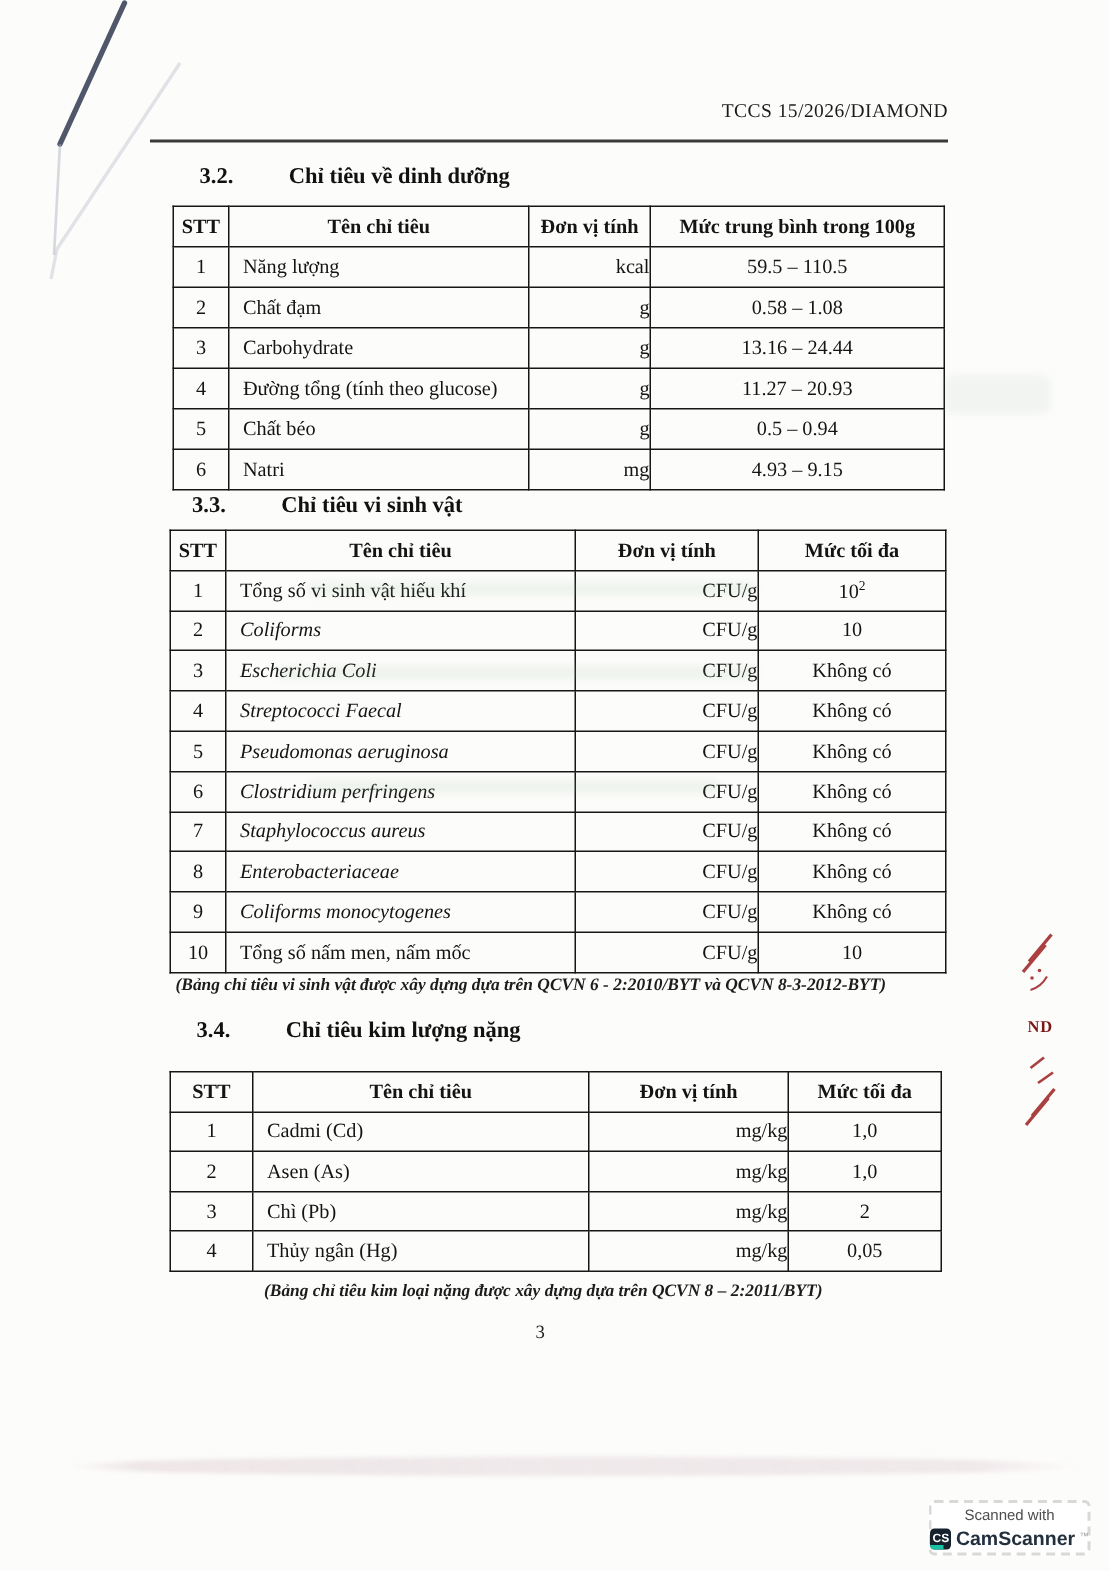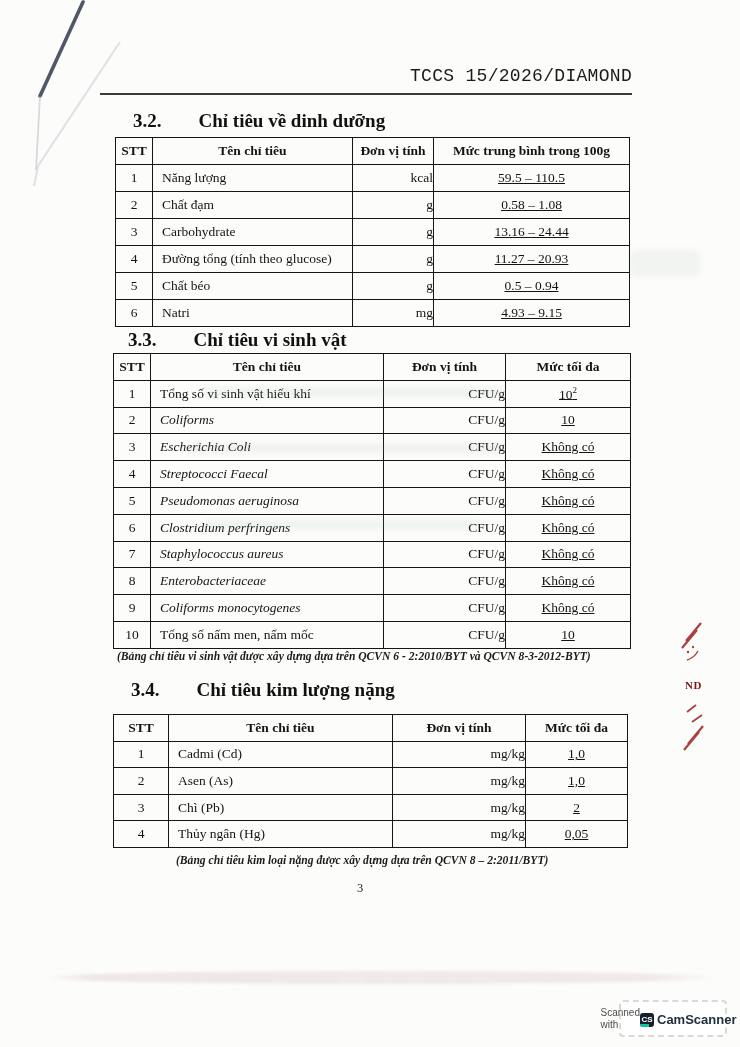--- a/index.html
+++ b/index.html
@@ -4,37 +4,37 @@
 <style>
   html,body{margin:0;padding:0;}
   body{
     width:740px;height:1047px;position:relative;overflow:hidden;
     background:#fcfcfa;
     font-family:"Liberation Serif","DejaVu Serif",serif;
     color:#141414;
   }
   .page{position:absolute;inset:0;}
   
-  .doc-ref{position:absolute;top:66px;right:108px;font-size:18px;letter-spacing:.3px;color:#1b1b1b;font-family:Liberation Mono, monospace;}
+  .doc-ref{position:absolute;top:66px;right:108px;font-size:13px;letter-spacing:.3px;color:#1b1b1b;}
   .head-rule{position:absolute;top:93px;left:100px;width:532px;height:2px;background:#3a3a3a;}
   
-  .section{position:absolute;font-weight:bold;font-size:19px;color:#111;white-space:nowrap;}
+  .section{position:absolute;font-weight:bold;font-size:15px;color:#111;white-space:nowrap;}
   .section .num{display:inline-block;}
   .section .ttl{margin-left:37px;}
   .sec-nutrition{top:110px;left:133px;}
   .sec-micro{top:329px;left:128px;}
   .sec-metal{top:679px;left:131px;}
   
   table{position:absolute;border-collapse:collapse;table-layout:fixed;background:transparent;}
   th,td{border:1.6px solid #161616;font-size:13.5px;padding:0;vertical-align:middle;}
   th{font-weight:bold;text-align:center;font-size:13.5px;}
   td.c-stt{text-align:center;}
   td.c-name{text-align:left;padding-left:9px;}
   td.c-unit{text-align:right;}
-  td.c-val{text-align:center;text-decoration:underline;}
+  td.c-val{text-align:center;}
   td.c-val sup{font-size:9px;}
   .t-nutrition{top:137px;left:115px;width:514px;}
   .t-nutrition tr{height:27px;}
   .t-micro{top:353px;left:113px;width:517px;}
   .t-micro tr{height:26.8px;}
   .t-metal{top:714px;left:113px;width:514px;}
   .t-metal tr{height:26.6px;}
   em{font-style:italic;}
   
   .tbl-note{position:absolute;font-size:11.6px;font-style:italic;font-weight:bold;color:#1c1c1c;white-space:nowrap;}
@@ -48,21 +48,21 @@
     background:linear-gradient(90deg,rgba(214,180,190,0) 0%,rgba(203,174,186,.28) 7%,rgba(196,170,182,.22) 45%,rgba(208,180,192,.26) 90%,rgba(214,180,190,0) 100%);
     filter:blur(1.5px);}
   .ghost{position:absolute;border-radius:6px;filter:blur(2.5px);background:rgba(150,178,158,.12);}
   .g1{top:388px;left:205px;width:300px;height:9px;}
   .g2{top:444px;left:185px;width:320px;height:9px;}
   .g3{top:520px;left:205px;width:275px;height:9px;}
   .g4{top:250px;left:630px;width:70px;height:26px;background:rgba(150,178,158,.10);}
   .stamp-text{position:absolute;top:679px;left:685px;color:#7c1717;font-weight:bold;font-size:11px;letter-spacing:.5px;}
   
   .cs-badge{position:absolute;top:1000px;left:619px;width:104px;height:33px;background:#fff;
-    border:2px dashed #d9d9d9;border-radius:4px;display:flex;flex-direction:row;align-items:center;justify-content:center;
+    border:2px dashed #d9d9d9;border-radius:4px;display:flex;flex-direction:column;align-items:center;justify-content:center;
     font-family:"Liberation Sans","DejaVu Sans",sans-serif;}
   .cs-line1{font-size:10px;color:#4d4d4d;line-height:12px;}
   .cs-line2{display:flex;align-items:flex-end;gap:3px;line-height:15px;margin-top:1px;}
   .cs-logo{position:relative;width:14px;height:14px;background:#16212e;border-radius:3px;
     color:#fff;font-size:8px;font-weight:bold;display:flex;align-items:center;justify-content:center;}
   .cs-logo::after{content:"";position:absolute;left:0;bottom:0;width:9px;height:3px;background:#17c3a4;border-radius:0 0 0 3px;}
   .cs-brand{font-size:13px;font-weight:bold;color:#22303e;}
   .cs-tm{font-size:6px;color:#9a9a9a;vertical-align:top;align-self:flex-start;}
 </style>
 </head>

